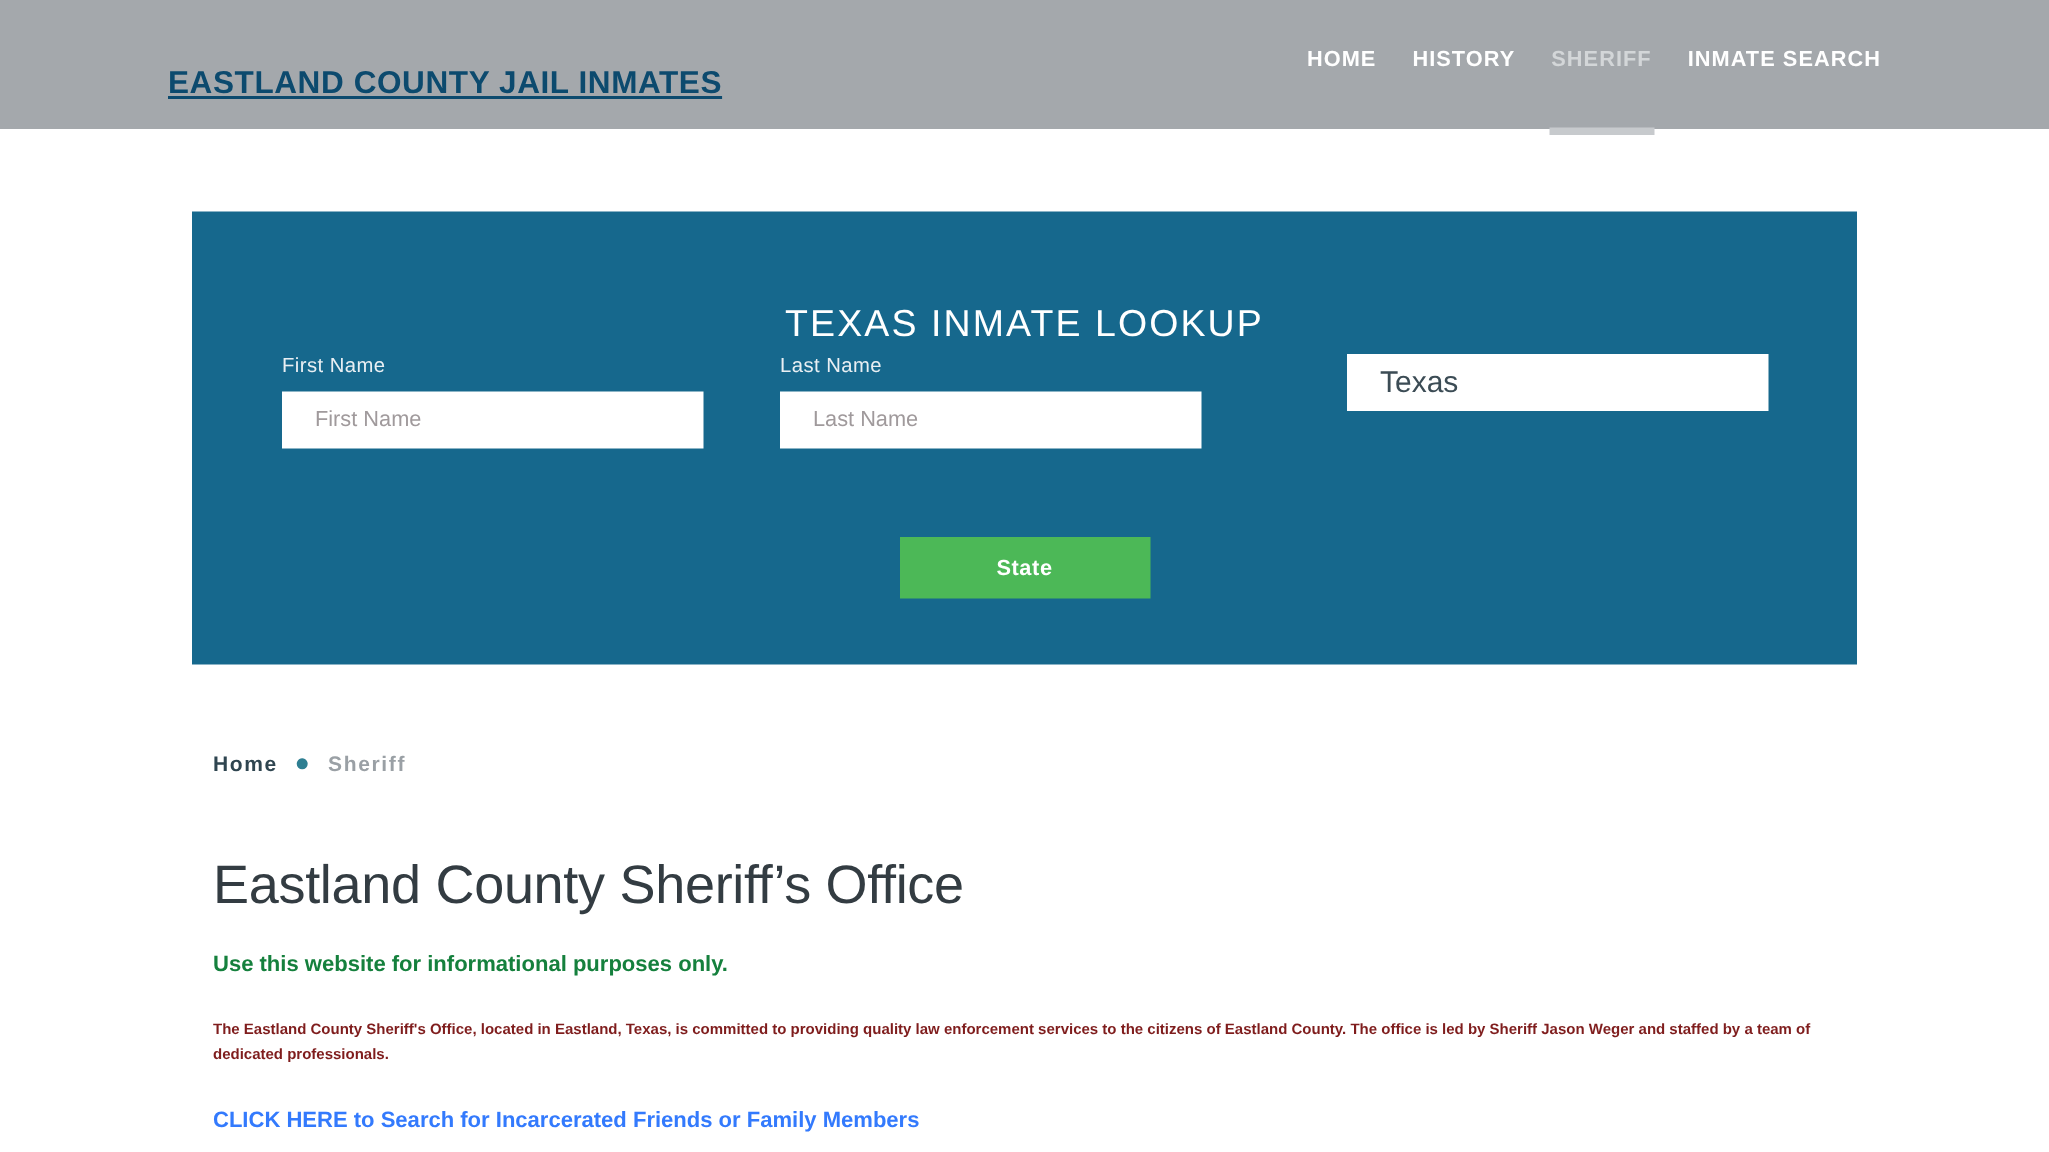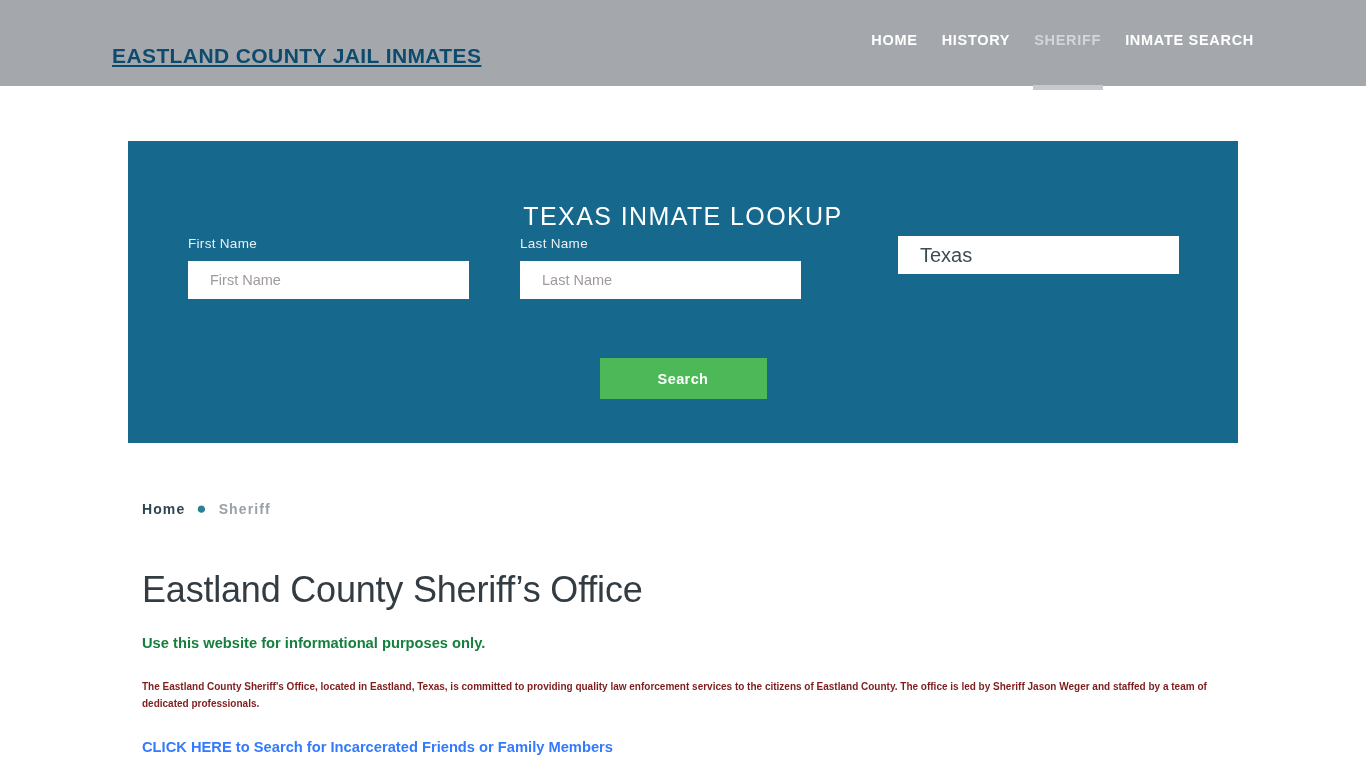--- a/index.html
+++ b/index.html
@@ -256,21 +256,21 @@
 
     <div class="field field-state">
       <select class="field-select">
         <option>Texas</option>
       </select>
     </div>
 
   </div>
 
   <div class="search-btn-wrap">
-    <button class="search-btn" type="button">Search</button>
+    <button class="search-btn" type="button">State</button>
   </div>
 </section>
 
 <main class="content">
 
   <div class="breadcrumb">
     <a class="breadcrumb-home" href="#">Home</a>
     <span class="breadcrumb-sep">●</span>
     <span class="breadcrumb-current">Sheriff</span>
   </div>

